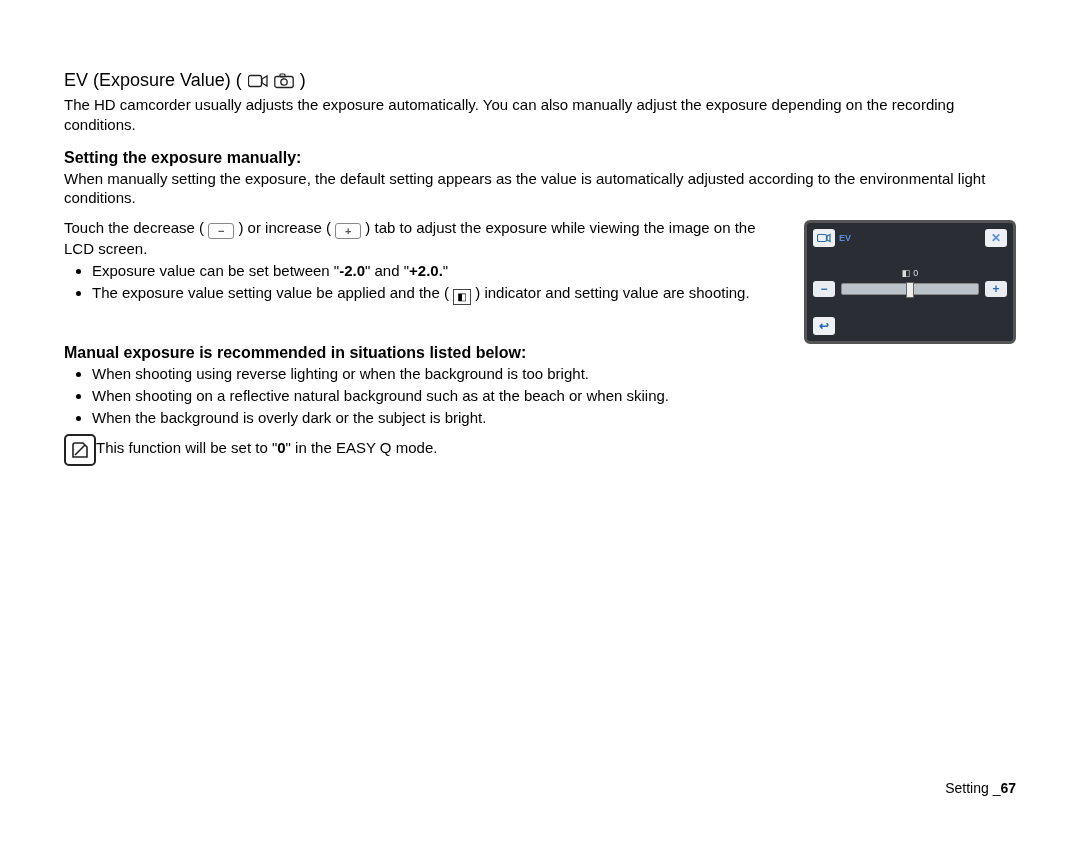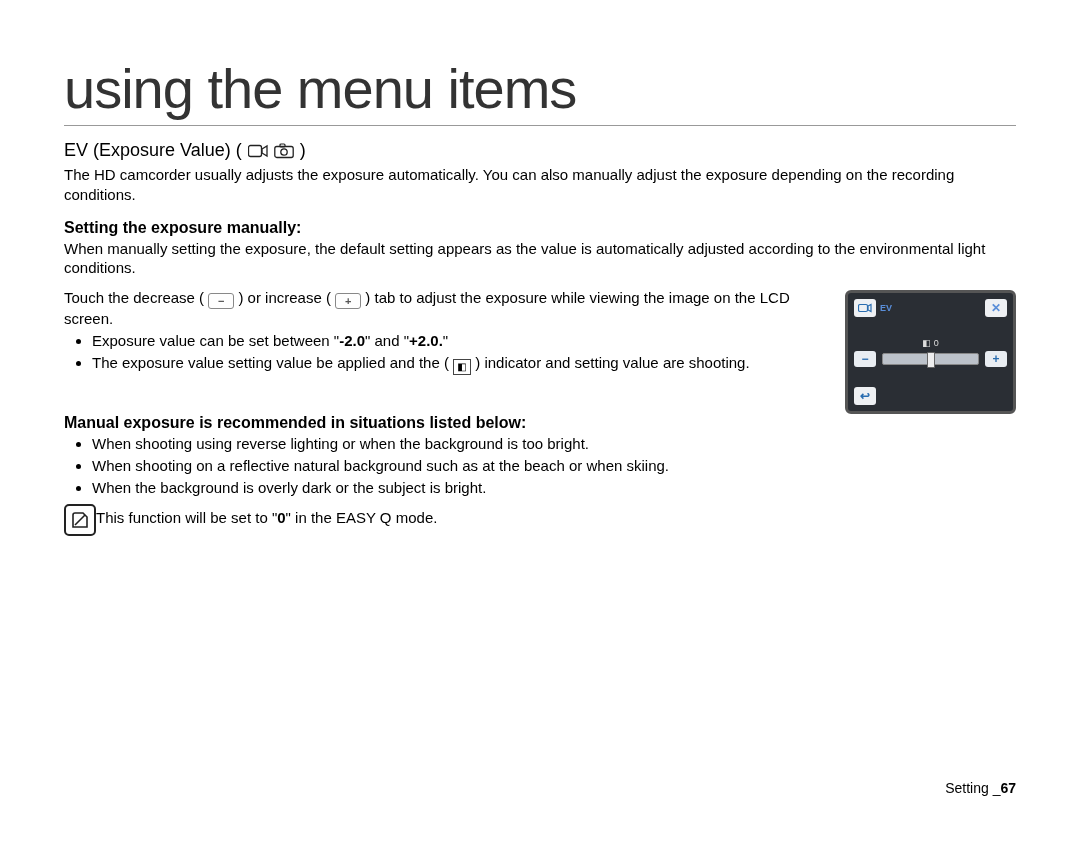--- a/index.html
+++ b/index.html
@@ -113,21 +113,21 @@
     position: absolute;
     bottom: 14px;
     right: 64px;
     font-size: 14px;
   }
   .footer .pg {
     font-weight: bold;
   }
   
   .lcd {
-    width: 171px;
+    width: 212px;
     height: 124px;
     background: #2a2e34;
     border: 3px solid #555;
     border-radius: 6px;
     padding: 6px;
     box-sizing: border-box;
     flex-shrink: 0;
     display: flex;
     flex-direction: column;
     gap: 6px;
@@ -222,21 +222,20 @@
     color: #2a6db0;
     font-size: 12px;
   }
   b { font-weight: bold; margin-top: 16px; }
 </style>
 </head>
 <body>
 
 <div class="page">
 
-  <h1 class="chapter-title">using the menu items</h1>
 
   <div class="section-title">
     <span>EV (Exposure Value) (</span>
     <svg class="inline-icon" width="20" height="16" viewBox="0 0 20 16">
       <rect x="0.5" y="2.5" width="13" height="11" rx="2" fill="none" stroke="#222" stroke-width="1.3"></rect>
       <path d="M14 6 L19 3 L19 13 L14 10 Z" fill="none" stroke="#222" stroke-width="1.3"></path>
     </svg>
     <svg class="inline-icon" width="20" height="16" viewBox="0 0 20 16">
       <rect x="0.8" y="3.5" width="18.4" height="11" rx="2" fill="none" stroke="#222" stroke-width="1.3"></rect>
       <rect x="6" y="1" width="5" height="3" rx="1" fill="none" stroke="#222" stroke-width="1.2"></rect>

